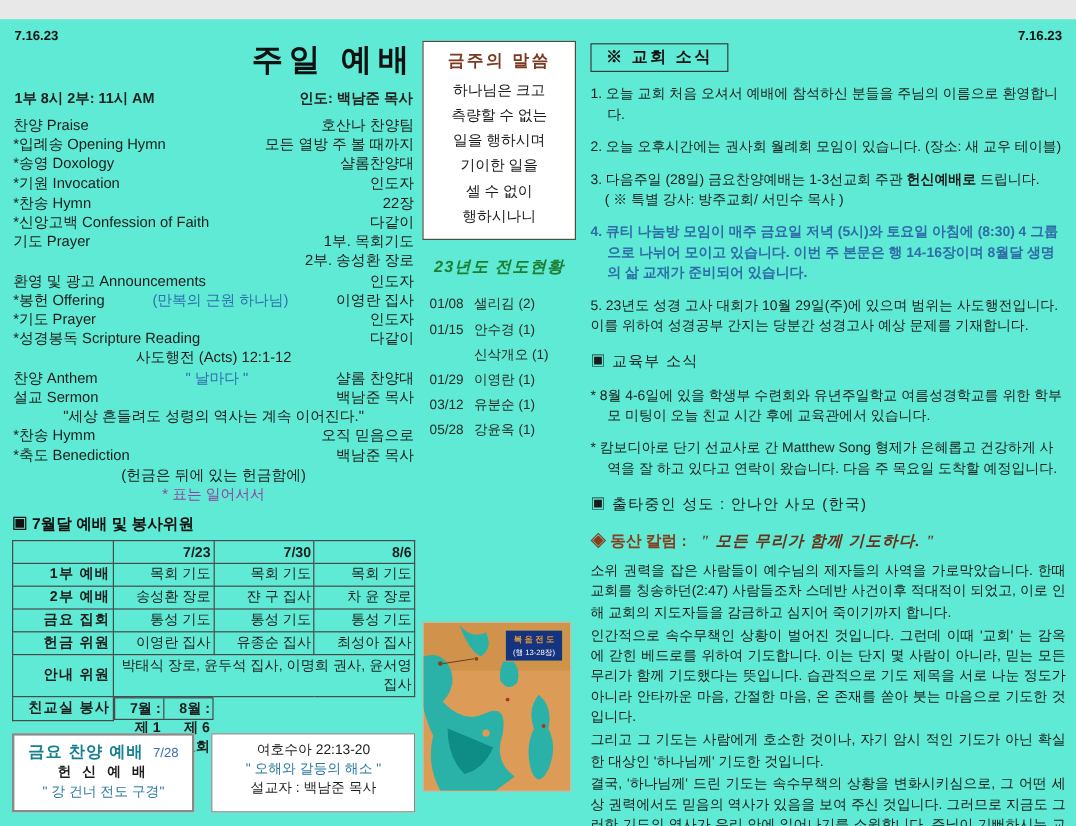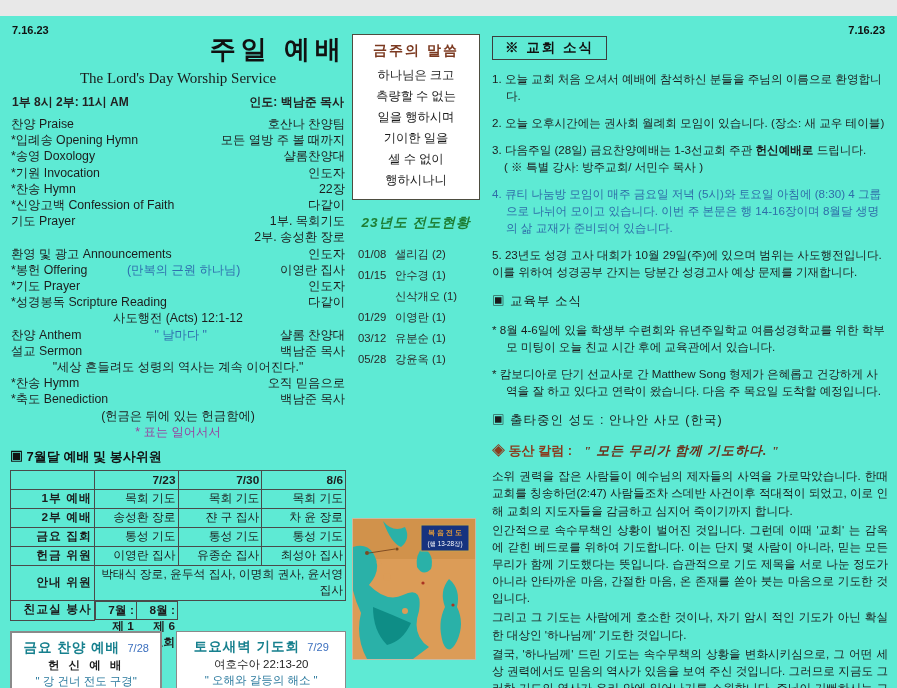--- a/index.html
+++ b/index.html
@@ -58,39 +58,38 @@
   .evang-date { width:33px; flex:0 0 33px; }
   .evang-name { margin-left:4px; }
   .map-wrap { margin-top:148px; width:124px; height:142px; border:1px solid #c9b9a2; }
   .map-wrap svg { display:block; }
 
   
   .col-right { position:absolute; left:492px; top:20px; width:396px; }
   .news-header { display:inline-block; border:1.5px solid #3d3d3d; padding:2px 12px; font-size:13.5px; font-weight:bold; letter-spacing:2px; color:#111; }
   .news-item { font-size:11.6px; line-height:1.47; margin-top:10px; color:#1d1d1d; }
   .hang { padding-left:14px; text-indent:-14px; }
-  .news-item.blue-item { color:#2e6da8; font-weight:normal; }
+  .news-item.blue-item { color:#2e6da8; font-weight:bold; }
   .sub-line { padding-left:12px; }
   .bold-inline { font-weight:bold; }
   .mini-header { font-size:12.5px; margin-top:12px; color:#1b1b1b; letter-spacing:1px; }
   .column-header { margin-top:13px; font-size:13px; font-weight:bold; color:#8a3c1e; }
   .column-quote { font-family:"Liberation Serif", serif; font-style:italic; font-weight:bold; color:#6b2f1a; margin-left:8px; letter-spacing:1px; }
   .essay { margin-top:7px; font-size:11.6px; line-height:1.48; color:#1b1b1b; text-align:justify; }
   .essay p { margin-bottom:2px; }
 </style>
 </head>
 <body>
 
 <div class="page">
   <div class="date-corner date-left-pos">7.16.23</div>
   <div class="date-corner date-right-pos">7.16.23</div>
 
   <div class="col-left">
     <div class="w-title">주일 예배</div>
-    <div class="w-subtitle">The Lord's Day Worship Service</div>
     <div class="w-meta">
       <span>1부 8시 2부: 11시 AM</span>
       <span>인도: 백남준 목사</span>
     </div>
 
     <div class="svc-order">
 
         <div class="svc-row">
           <span class="svc-l">찬양 Praise</span>
           <span class="svc-m"></span>
@@ -274,24 +273,20 @@
       <div class="promo-box fri">
         <div>
           <span class="promo-title">금요 찬양 예배</span>
           <span class="promo-date">7/28</span>
         </div>
         <div class="promo-line b1">헌 신 예 배</div>
         <div class="promo-line teal">" 강 건너 전도 구경"</div>
 
       </div>
       <div class="promo-box sat">
-        <div>
-          <span class="promo-title">토요새벽 기도회</span>
-          <span class="promo-date">7/29</span>
-        </div>
         <div class="promo-line">여호수아 22:13-20</div>
         <div class="promo-line teal">" 오해와 갈등의 해소 "</div>
         <div class="promo-line">설교자 : 백남준 목사</div>
       </div>
     </div>
   </div>
 
   <div class="col-mid">
     <div class="verse-box">
       <div class="verse-title">금주의 말씀</div>

